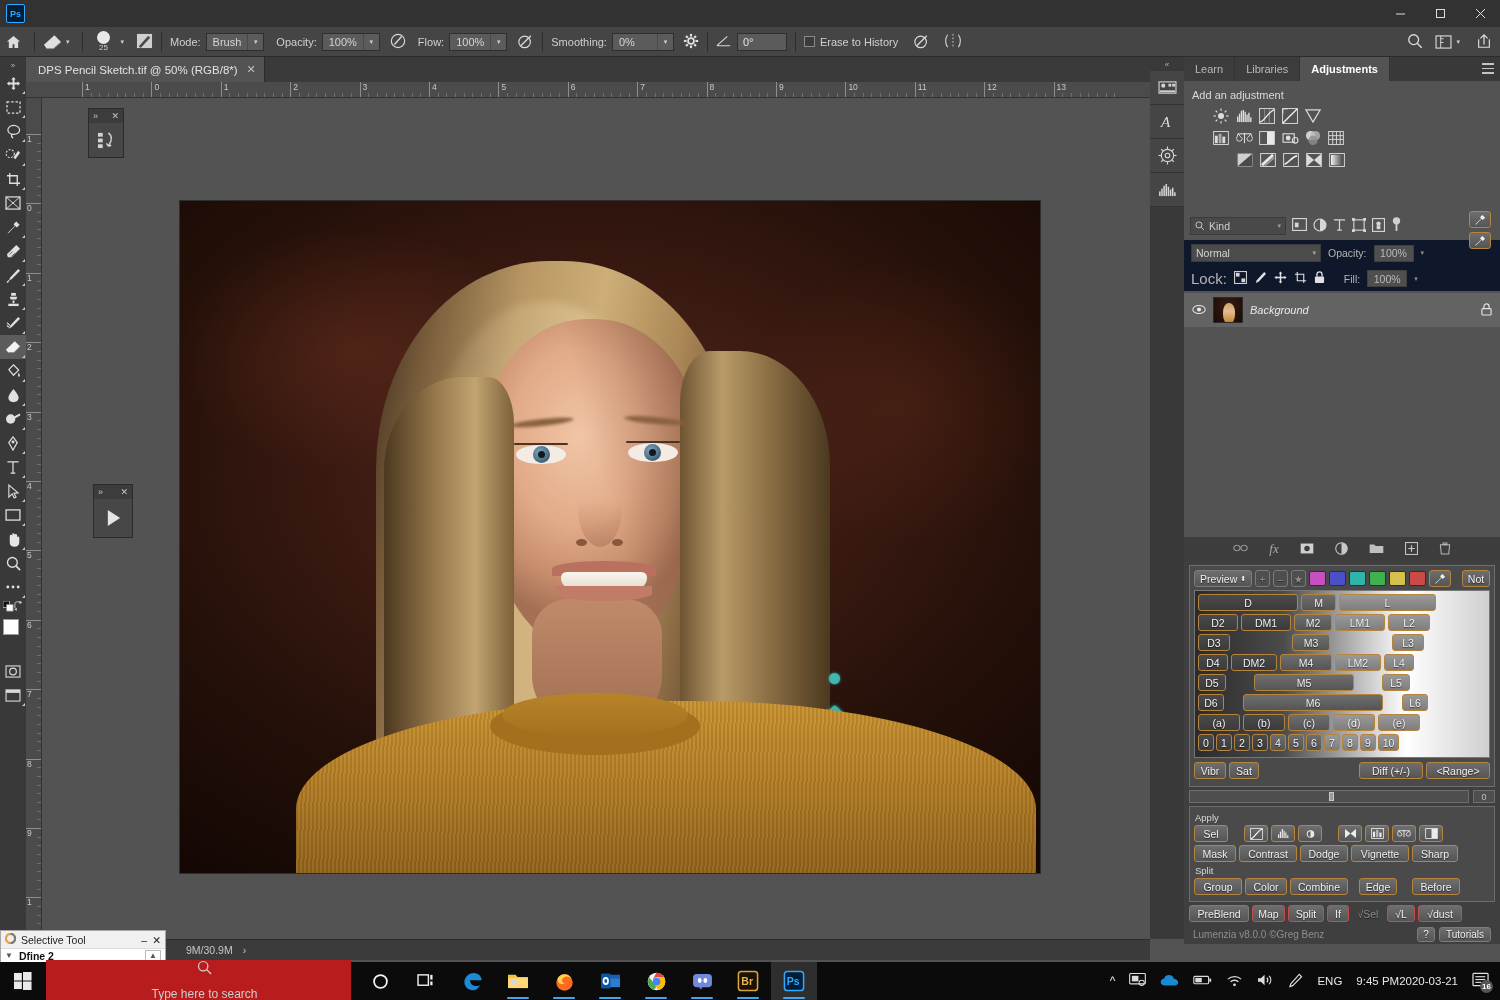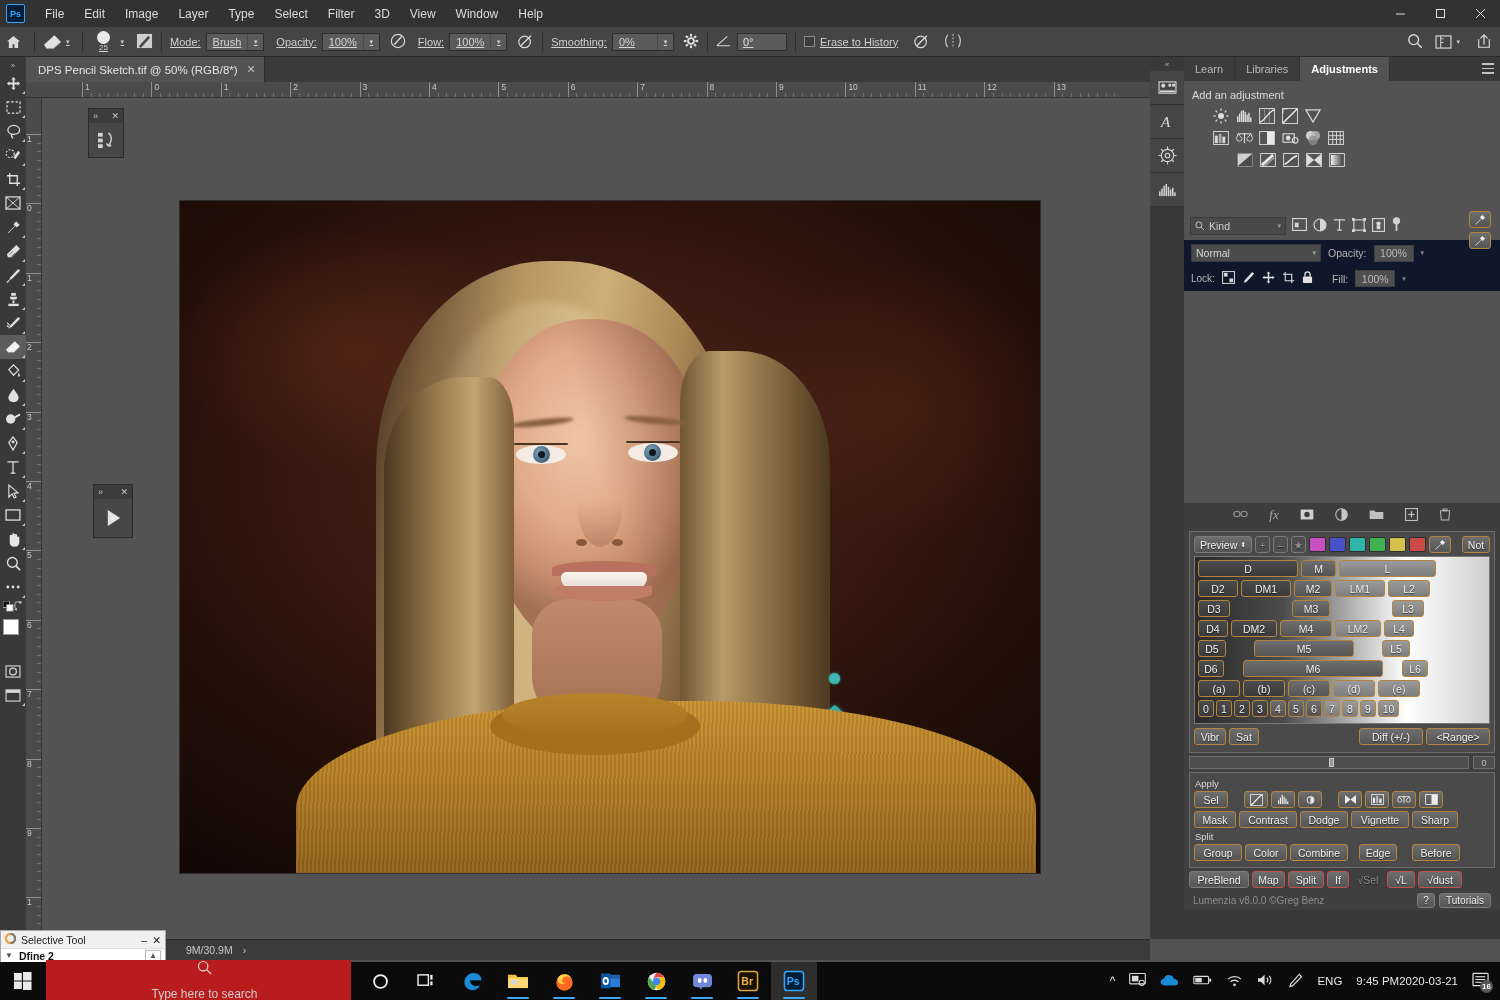--- a/index.html
+++ b/index.html
@@ -14,21 +14,21 @@
      border-radius:2px; background:#001e36; color:#31a8ff; font-size:9px; font-weight:bold;
      display:flex; align-items:center; justify-content:center; }
   .menubar { display:flex; align-items:center; margin-left:10px; }
   .menu-item { padding:4px 10px; font-size:12px; color:#dcdcdc; cursor:default; }
   .win-controls { position:absolute; right:0; top:0; display:flex; height:27px; }
   .win-btn { width:40px; height:27px; display:flex; align-items:center; justify-content:center;
      color:#d8d8d8; font-size:12px; }
 
   
   .optionsbar { position:absolute; left:0; top:27px; width:1500px; height:30px;
-     background:#454545; display:flex; align-items:center; border-bottom:1px solid #2b2b2b;text-decoration:underline;}
+     background:#454545; display:flex; align-items:center; border-bottom:1px solid #2b2b2b;}
   .ob-sep { width:1px; height:20px; background:#2e2e2e; margin:0 8px; }
   .ob-lbl { font-size:11px; color:#d0d0d0; margin-right:5px; white-space:nowrap;}
   .ob-field { background:#5b5b5b; border:1px solid #2e2e2e; height:18px; min-width:42px;
      display:flex; align-items:center; padding:0 5px; font-size:11px; color:#e4e4e4;}
   .ob-combo { background:#5b5b5b; border:1px solid #2e2e2e; height:18px; display:flex;
      align-items:center; }
   .ob-combo .val { padding:0 6px; font-size:11px; min-width:38px; }
   .ob-combo .arw { width:16px; height:16px; display:flex; align-items:center;
      justify-content:center; font-size:7px; color:#cfcfcf; border-left:1px solid #4a4a4a;}
   .caret { font-size:7px; color:#ccc; margin:0 4px; }
@@ -250,33 +250,20 @@
   .st-body { height:14px; display:flex; align-items:center; gap:6px; padding:0 4px;
      font-size:10.5px; color:#111; font-weight:bold; background:#fff; border-top:1px solid #ddd;}
 </style>
 </head>
 <body>
 
 <div class="app">
 
   <div class="titlebar">
     <div class="ps-logo">Ps</div>
-    <div class="menubar">
-      <div class="menu-item">File</div>
-      <div class="menu-item">Edit</div>
-      <div class="menu-item">Image</div>
-      <div class="menu-item">Layer</div>
-      <div class="menu-item">Type</div>
-      <div class="menu-item">Select</div>
-      <div class="menu-item">Filter</div>
-      <div class="menu-item">3D</div>
-      <div class="menu-item">View</div>
-      <div class="menu-item">Window</div>
-      <div class="menu-item">Help</div>
-    </div>
     <div class="win-controls">
       <div class="win-btn">
         <svg width="11" height="11">
             <line x1="1" y1="6" x2="10" y2="6" stroke="#ddd" stroke-width="1"></line>
           </svg>
       </div>
       <div class="win-btn">
         <svg width="11" height="11">
             <rect x="1.5" y="1.5" width="8" height="8" fill="none" stroke="#ddd" stroke-width="1"></rect>
           </svg>
@@ -1164,21 +1151,21 @@
       <div class="mode-sel">
         <span>Normal</span>
         <span style="font-size:7px;color:#a5a5a5">▾</span>
       </div>
       <span style="font-size:10.5px;color:#b5b5b5">Opacity:</span>
       <div class="op-val">100%</div>
       <span style="font-size:7px;color:#8e8e8e">▾</span>
     </div>
 
     <div class="lrow">
-      <span style="font-size:10px;color:#b5b5b5">Lock:</span>
+      <span style="font-size:15px;color:#b5b5b5">Lock:</span>
       <span><svg width="13" height="13" viewBox="0 0 14 14">
             <rect x="0.6" y="0.6" width="12.8" height="12.8" fill="none" stroke="#d6d6d6" stroke-width="1.1"></rect>
             <g fill="#d6d6d6">
               <rect x="2" y="2" width="4" height="4"></rect>
               <rect x="8" y="8" width="4" height="4"></rect>
             </g>
           </svg></span>
       <span><svg width="13" height="13" viewBox="0 0 14 14">
             <path d="M11 1 L13 3 L5 11.5 L2 13 L3 10 Z" fill="#e2e2e2"></path>
           </svg></span>
@@ -1191,20 +1178,32 @@
       <span><svg width="11" height="13" viewBox="0 0 12 14">
             <rect x="1" y="6" width="10" height="7" rx="1" fill="#e2e2e2"></rect>
             <path d="M3.2 6 V3.6 a2.8 2.8 0 0 1 5.6 0 V6" fill="none" stroke="#e2e2e2" stroke-width="1.4"></path>
           </svg></span>
       <span style="font-size:10.5px;color:#b5b5b5;margin-left:12px">Fill:</span>
       <div class="op-val">100%</div>
       <span style="font-size:7px;color:#8e8e8e">▾</span>
     </div>
 
     <div style="background:#535353;padding-top:2px">
+      <div class="layer-item">
+        <span><svg width="14" height="11" viewBox="0 0 15 12">
+              <ellipse cx="7.5" cy="6" rx="6.8" ry="4.4" fill="none" stroke="#e8e8e8" stroke-width="1.1"></ellipse>
+              <circle cx="7.5" cy="6" r="2.2" fill="#e8e8e8"></circle>
+            </svg></span>
+        <span class="thumb"></span>
+        <span class="layer-name">Background</span>
+        <span><svg width="11" height="13" viewBox="0 0 12 14">
+              <rect x="1" y="6" width="10" height="7" rx="1" fill="none" stroke="#e2e2e2" stroke-width="1.3"></rect>
+              <path d="M3.2 6 V3.6 a2.8 2.8 0 0 1 5.6 0 V6" fill="none" stroke="#e2e2e2" stroke-width="1.3"></path>
+            </svg></span>
+      </div>
       <div style="height:210px;background:#535353"></div>
     </div>
 
     <div class="layers-footer">
       <span><svg width="15" height="10" viewBox="0 0 16 11">
             <rect x="0.6" y="2.6" width="7" height="5.8" rx="2.9" fill="none" stroke="#a9a9a9" stroke-width="1.1"></rect>
             <rect x="8.4" y="2.6" width="7" height="5.8" rx="2.9" fill="none" stroke="#a9a9a9" stroke-width="1.1"></rect>
           </svg></span>
       <span style="font-family:'Liberation Serif',serif;font-style:italic;font-size:13px;color:#a9a9a9">fx</span>
       <span><svg width="14" height="11" viewBox="0 0 15 12">

